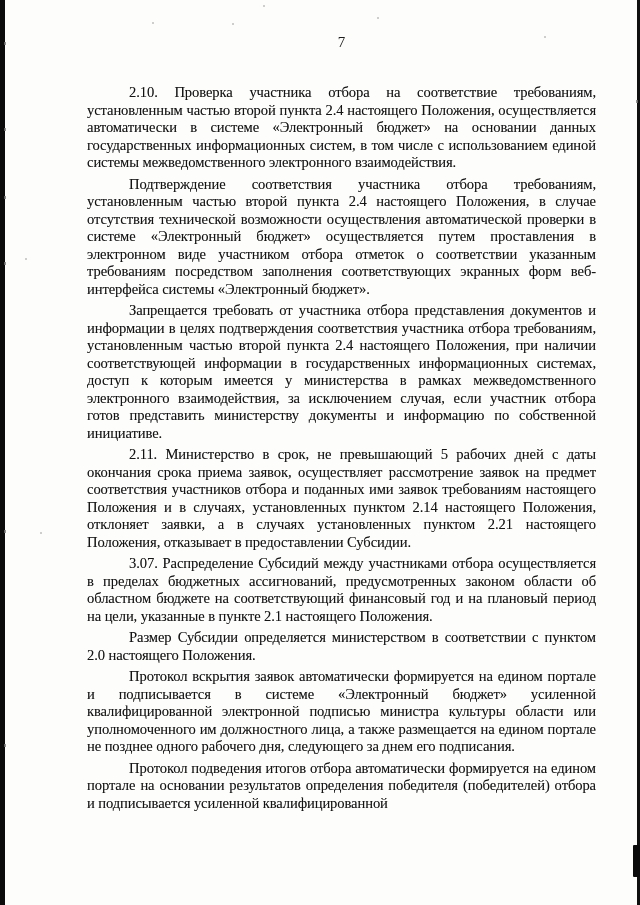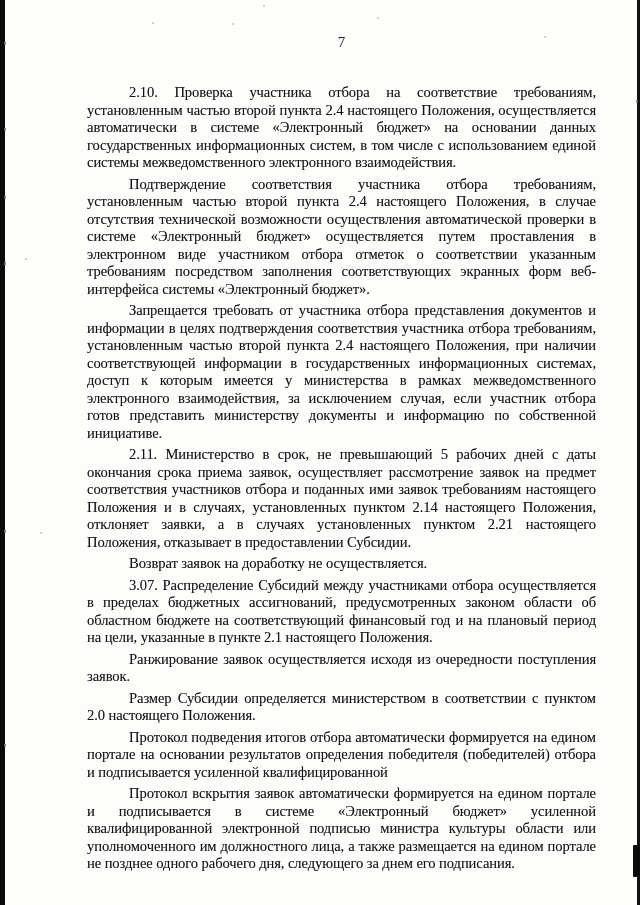--- a/index.html
+++ b/index.html
@@ -102,21 +102,19 @@
   <div class="speck" style="left:40px; top:532px;"></div>
   <div class="speck" style="left:143px; top:108px;"></div>
 
   <div class="page-number">7</div>
 
   <div class="text-block" id="text-block">
       <p class="para">2.10. Проверка участника отбора на соответствие требованиям, установленным частью второй пункта 2.4 настоящего Положения, осуществляется автоматически в системе «Электронный бюджет» на основании данных государственных информационных систем, в том числе с использованием единой системы межведомственного электронного взаимодействия.</p>
       <p class="para">Подтверждение соответствия участника отбора требованиям, установленным частью второй пункта 2.4 настоящего Положения, в случае отсутствия технической возможности осуществления автоматической проверки в системе «Электронный бюджет» осуществляется путем проставления в электронном виде участником отбора отметок о соответствии указанным требованиям посредством заполнения соответствующих экранных форм веб-интерфейса системы «Электронный бюджет».</p>
       <p class="para">Запрещается требовать от участника отбора представления документов и информации в целях подтверждения соответствия участника отбора требованиям, установленным частью второй пункта 2.4 настоящего Положения, при наличии соответствующей информации в государственных информационных системах, доступ к которым имеется у министерства в рамках межведомственного электронного взаимодействия, за исключением случая, если участник отбора готов представить министерству документы и информацию по собственной инициативе.</p>
       <p class="para">2.11. Министерство в срок, не превышающий 5 рабочих дней с даты окончания срока приема заявок, осуществляет рассмотрение заявок на предмет соответствия участников отбора и поданных ими заявок требованиям настоящего Положения и в случаях, установленных пунктом 2.14 настоящего Положения, отклоняет заявки, а в случаях установленных пунктом 2.21 настоящего Положения, отказывает в предоставлении Субсидии.</p>
-      <p class="para">Возврат заявок на доработку не осуществляется.</p>
       <p class="para">3.07. Распределение Субсидий между участниками отбора осуществляется в пределах бюджетных ассигнований, предусмотренных законом области об областном бюджете на соответствующий финансовый год и на плановый период на цели, указанные в пункте 2.1 настоящего Положения.</p>
-      <p class="para">Ранжирование заявок осуществляется исходя из очередности поступления заявок.</p>
       <p class="para">Размер Субсидии определяется министерством в соответствии с пунктом 2.0 настоящего Положения.</p>
+      <p class="para">Протокол вскрытия заявок автоматически формируется на едином портале и подписывается в системе «Электронный бюджет» усиленной квалифицированной электронной подписью министра культуры области или уполномоченного им должностного лица, а также размещается на едином портале не позднее одного рабочего дня, следующего за днем его подписания.</p>
       <p class="para">Протокол подведения итогов отбора автоматически формируется на едином портале на основании результатов определения победителя (победителей) отбора и подписывается усиленной квалифицированной</p>
-      <p class="para">Протокол вскрытия заявок автоматически формируется на едином портале и подписывается в системе «Электронный бюджет» усиленной квалифицированной электронной подписью министра культуры области или уполномоченного им должностного лица, а также размещается на едином портале не позднее одного рабочего дня, следующего за днем его подписания.</p>
     </div>
 
 </div>
 
 </body></html>

